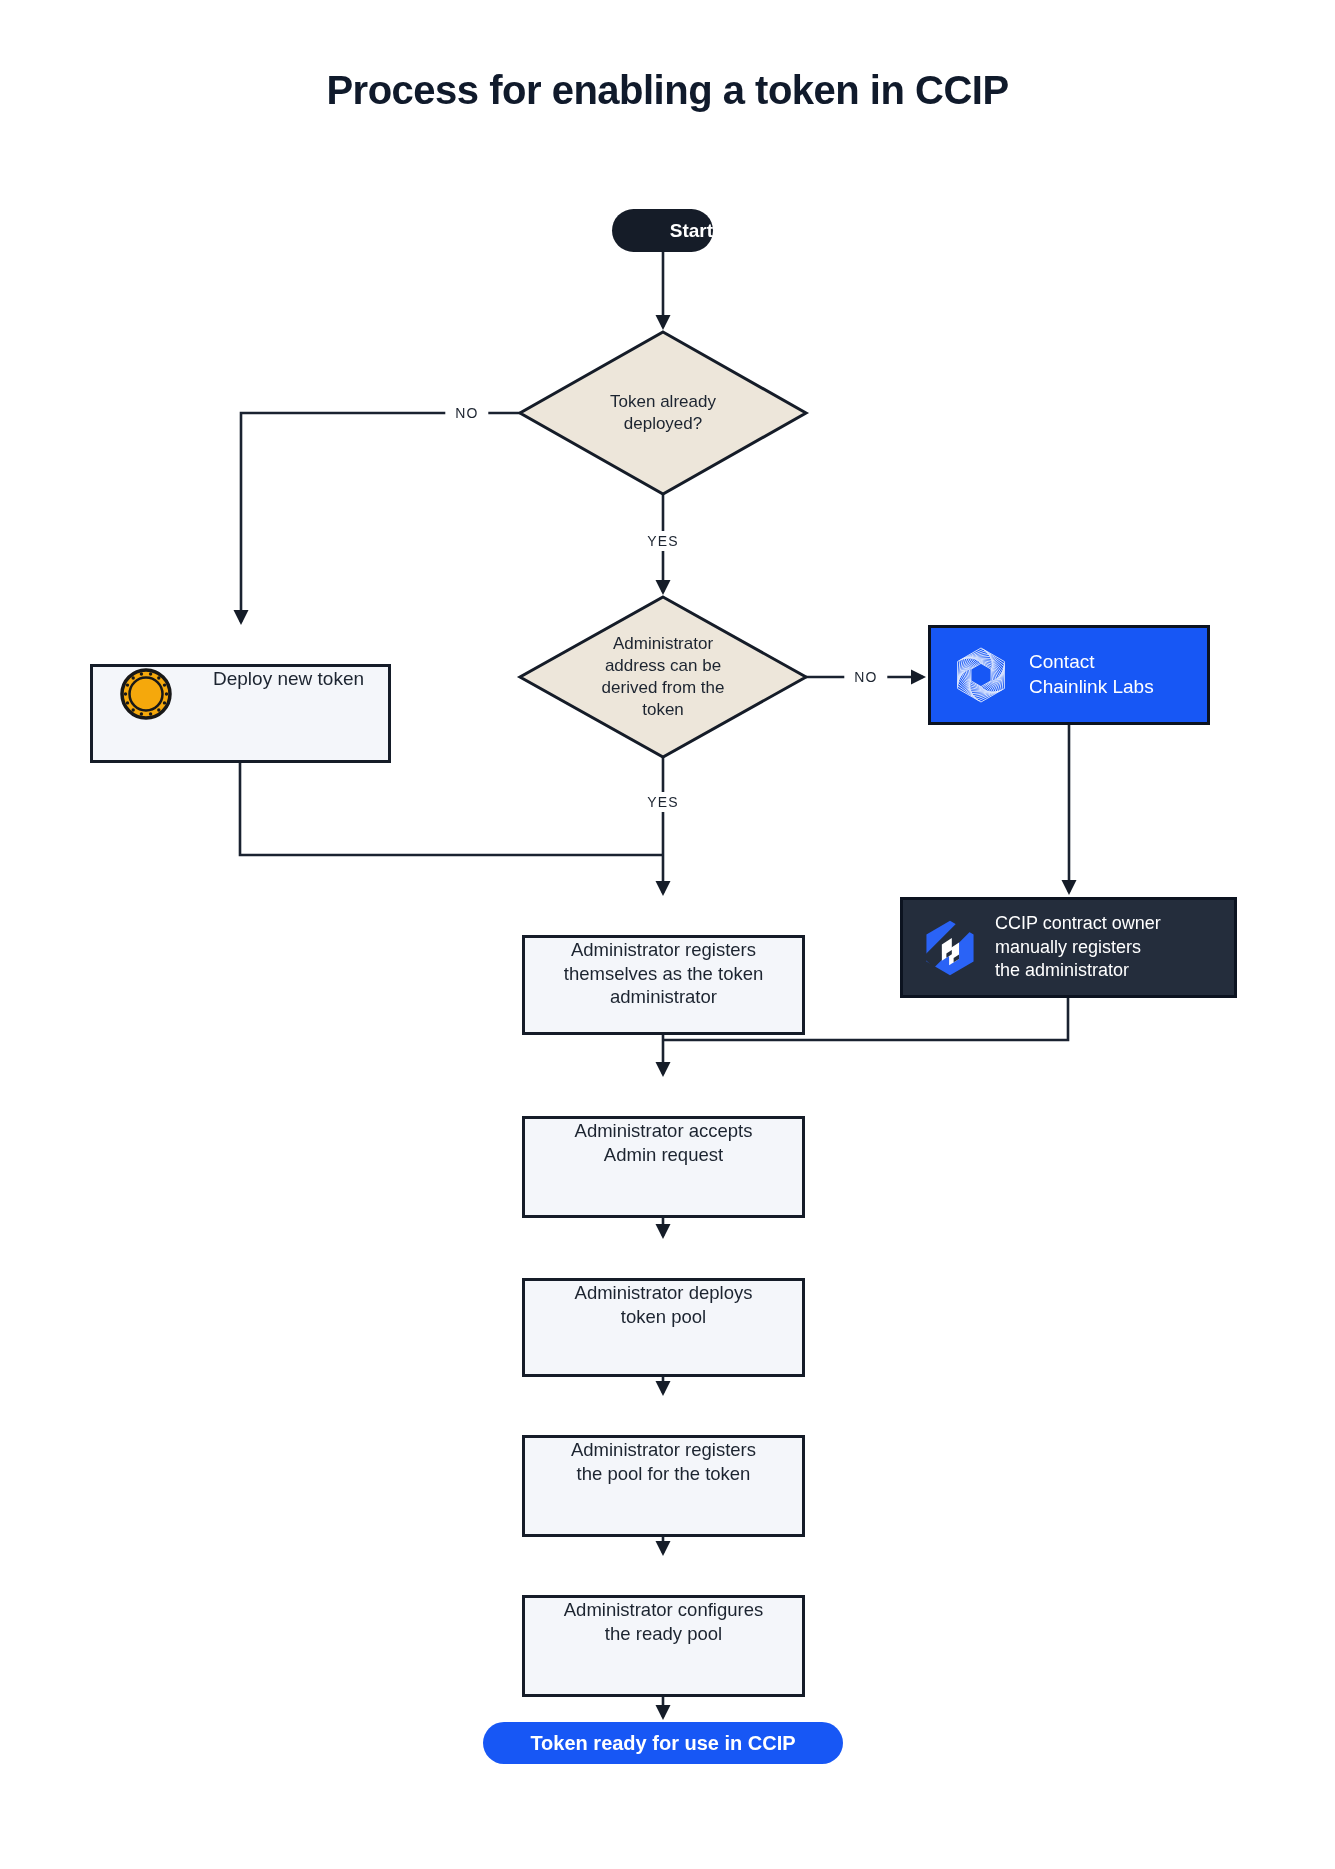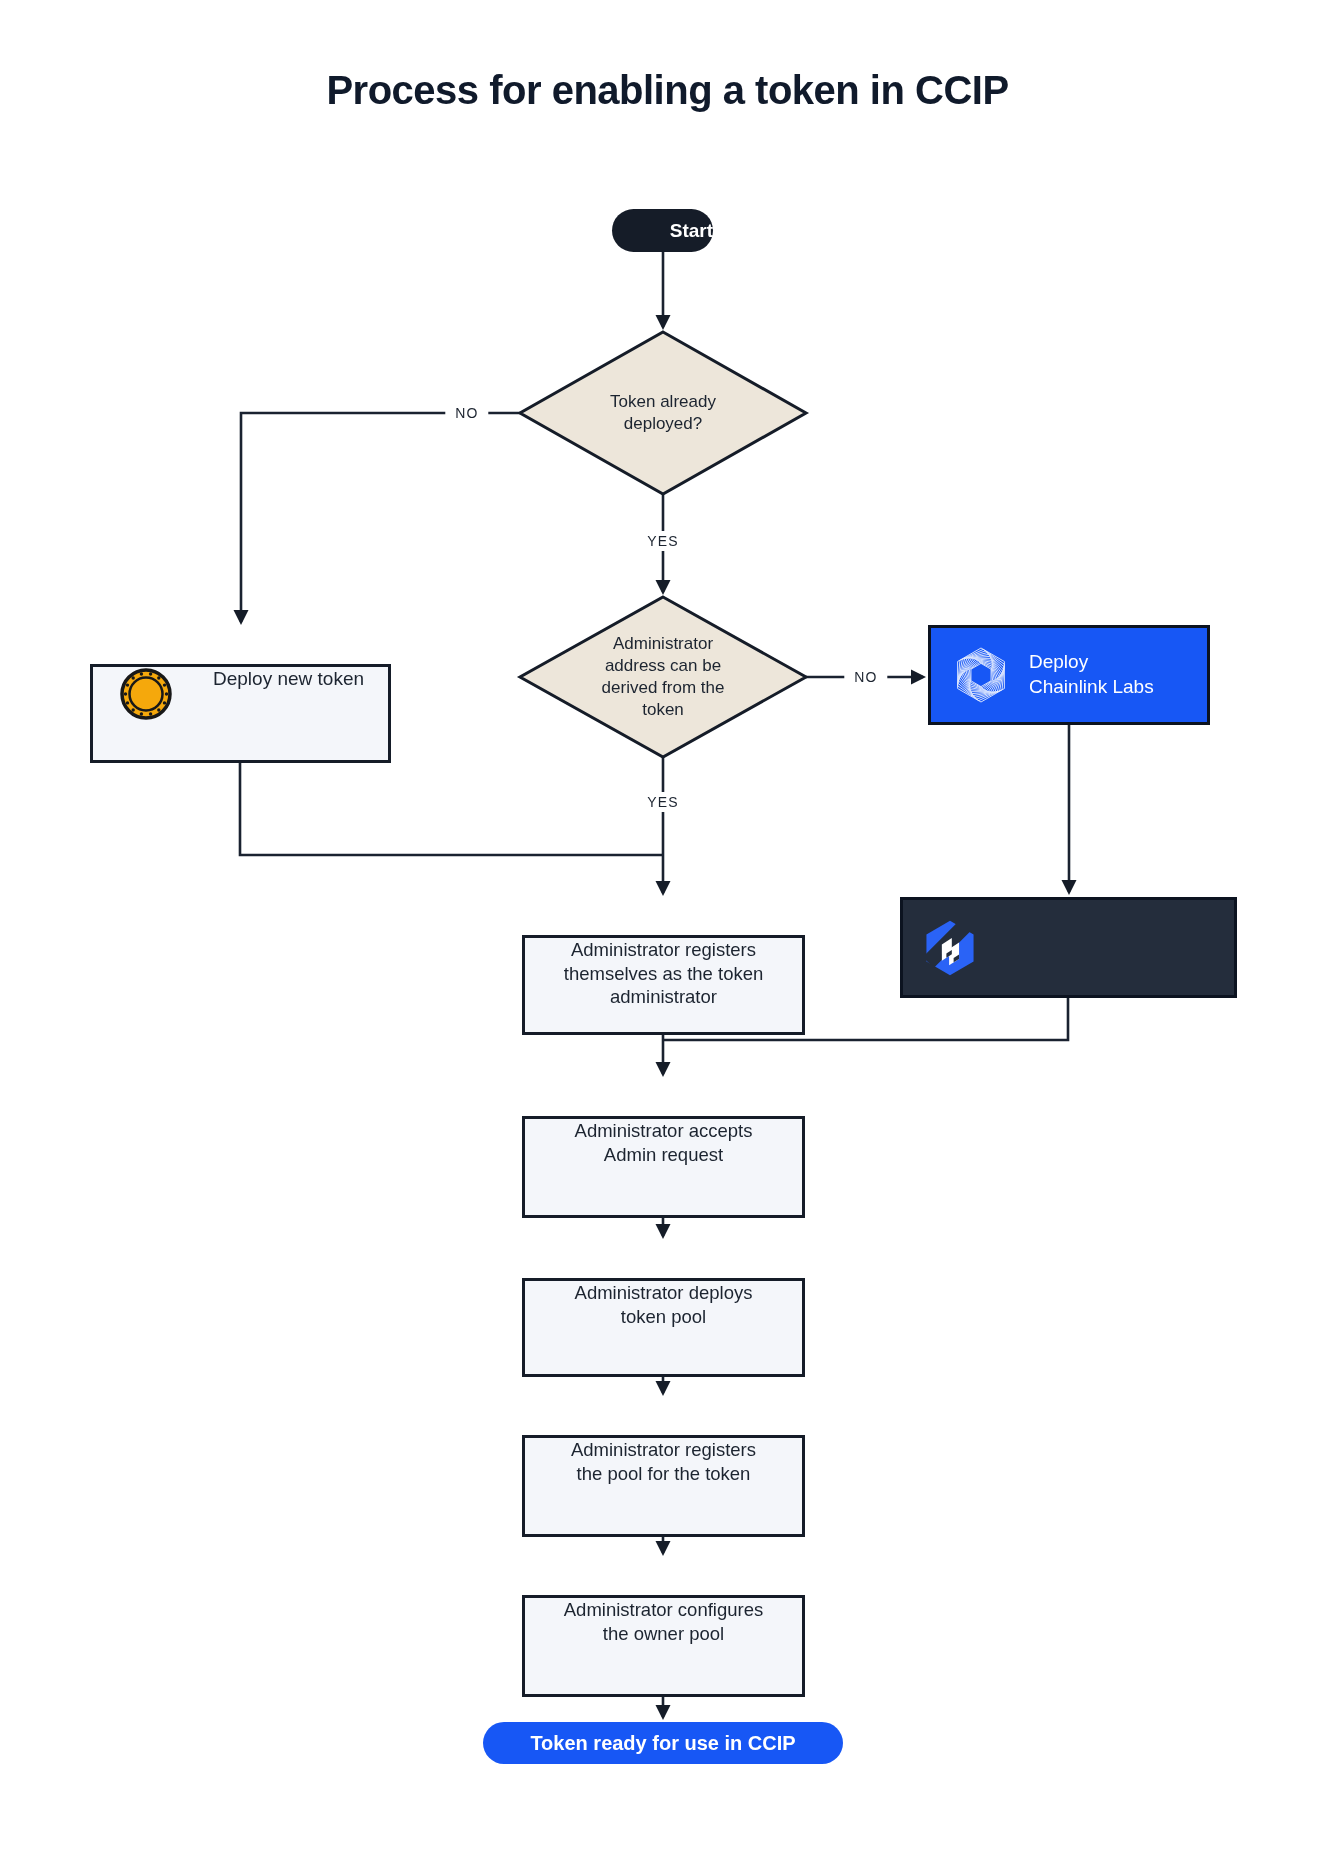--- a/index.html
+++ b/index.html
@@ -163,44 +163,47 @@
         <polygon points="0,-27 23.4,-13.5 23.4,13.5 0,27 -23.4,13.5 -23.4,-13.5" transform="rotate(25) scale(0.76)" vector-effect="non-scaling-stroke"></polygon>
         <polygon points="0,-27 23.4,-13.5 23.4,13.5 0,27 -23.4,13.5 -23.4,-13.5" transform="rotate(30) scale(0.712)" vector-effect="non-scaling-stroke"></polygon>
         <polygon points="0,-27 23.4,-13.5 23.4,13.5 0,27 -23.4,13.5 -23.4,-13.5" transform="rotate(35) scale(0.664)" vector-effect="non-scaling-stroke"></polygon>
         <polygon points="0,-27 23.4,-13.5 23.4,13.5 0,27 -23.4,13.5 -23.4,-13.5" transform="rotate(40) scale(0.616)" vector-effect="non-scaling-stroke"></polygon>
         <polygon points="0,-27 23.4,-13.5 23.4,13.5 0,27 -23.4,13.5 -23.4,-13.5" transform="rotate(45) scale(0.568)" vector-effect="non-scaling-stroke"></polygon>
         <polygon points="0,-27 23.4,-13.5 23.4,13.5 0,27 -23.4,13.5 -23.4,-13.5" transform="rotate(50) scale(0.52)" vector-effect="non-scaling-stroke"></polygon>
         <polygon points="0,-27 23.4,-13.5 23.4,13.5 0,27 -23.4,13.5 -23.4,-13.5" transform="rotate(55) scale(0.472)" vector-effect="non-scaling-stroke"></polygon>
         <polygon points="0,-27 23.4,-13.5 23.4,13.5 0,27 -23.4,13.5 -23.4,-13.5" transform="rotate(60) scale(0.43)" vector-effect="non-scaling-stroke"></polygon>
       </g>
     </svg>
-    <span class="lbl">Deploy
+    <span class="lbl">Contact
 Chainlink Labs</span>
   </div>
 
   <div class="abs box-dark">
     <svg width="58" height="58" viewBox="0 0 64 64">
       <polygon points="32,2 58,17 58,47 32,62 6,47 6,17" fill="#2a63f6"></polygon>
       <polygon points="2,42 42,2 54,14 14,54" fill="#242d3c"></polygon>
       <polygon points="23,46 23,28 34,21 34,39" fill="#ffffff"></polygon>
       <polygon points="31,51 31,33 42,26 42,44" fill="#ffffff"></polygon>
       <polygon points="28,38 34,34.2 34,39 28,42.8" fill="#242d3c"></polygon>
       <polygon points="36,43 42,39.2 42,44 36,47.8" fill="#242d3c"></polygon>
     </svg>
+    <span class="lbl">CCIP contract owner
+manually registers
+the administrator</span>
   </div>
 
   <div class="abs proc box1">Administrator registers
 themselves as the token
 administrator</div>
   <div class="abs proc box3">Administrator deploys
 token pool</div>
   <div class="abs proc box2">Administrator accepts
 Admin request</div>
   <div class="abs proc box4">Administrator registers
 the pool for the token</div>
   <div class="abs proc box5">Administrator configures
-the owner pool</div>
+the ready pool</div>
 
   <div class="abs pill-end">
     <span>Token ready for use in CCIP</span>
   </div>
 
 </div>
 
 </body></html>

